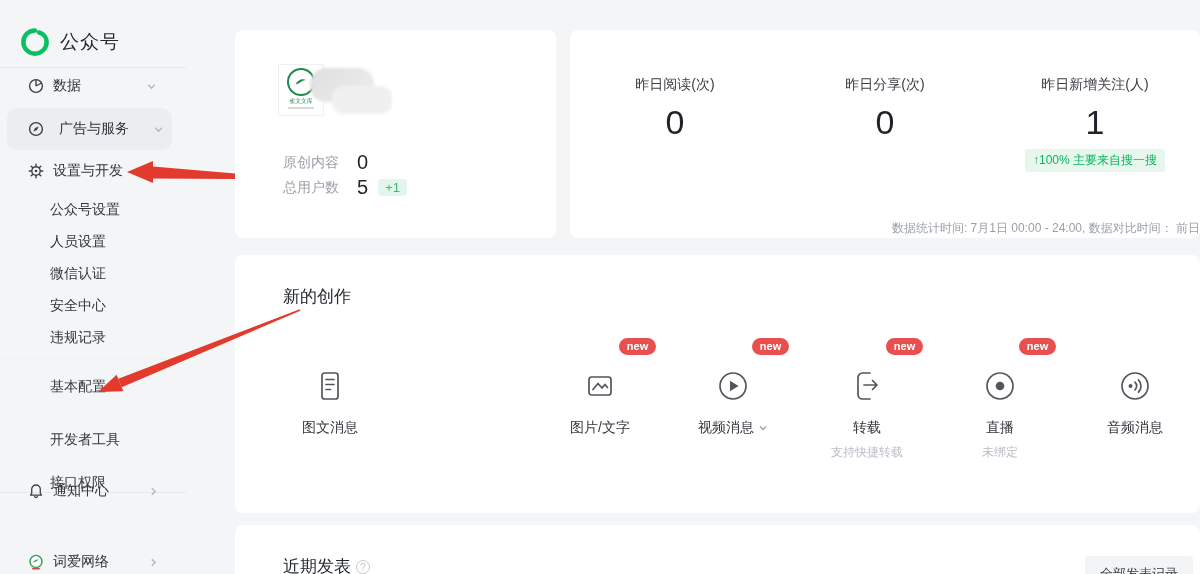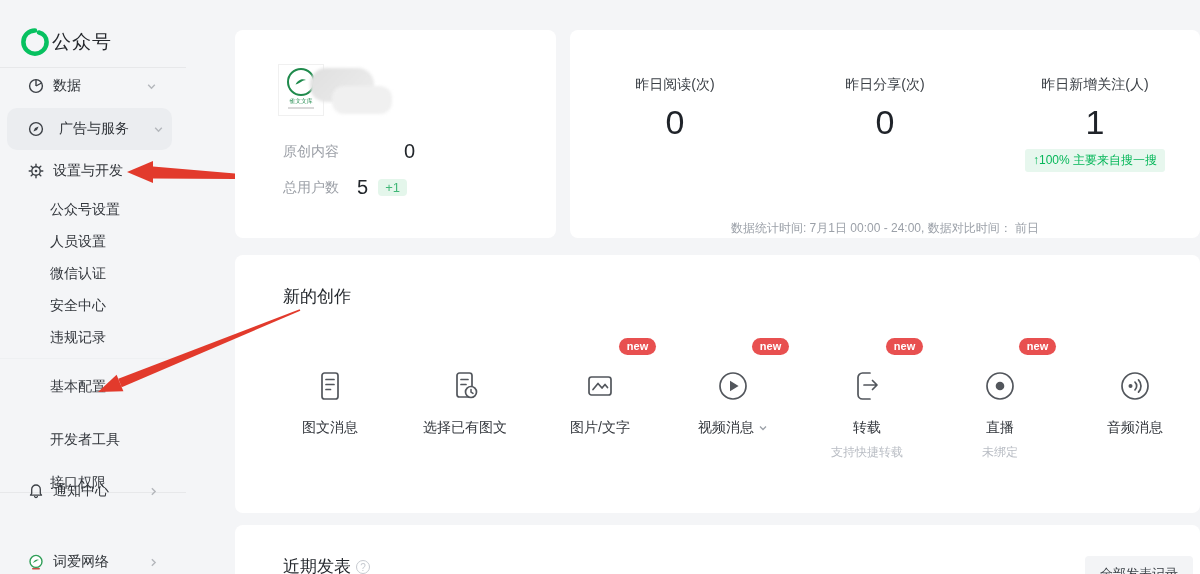--- a/index.html
+++ b/index.html
@@ -6,21 +6,21 @@
   html,body { background:#f4f5f7; }
   .page {
     position:relative; width:1200px; height:574px; overflow:hidden;
     background:#f4f5f7;
     font-family:"Liberation Sans","DejaVu Sans",sans-serif;
     color:#2f3338;
   }
   
   .sidebar { position:absolute; left:0; top:0; width:235px; height:574px; }
   .logo-row { position:absolute; left:20px; top:27px; display:flex; align-items:center; cursor:pointer; }
-  .logo-row .brand { font-size:19px; font-weight:500; color:#24272c; margin-left:2px; letter-spacing:1px; }
+  .logo-row .brand { font-size:19px; font-weight:500; color:#24272c; margin-left:10px; letter-spacing:1px; }
   .side-divider { position:absolute; left:0; width:186px; height:1px; background:#e7e8ea; }
   .nav-row { position:absolute; left:0; width:186px; height:28px; display:flex; align-items:center; cursor:pointer; }
   .nav-row .nicon { width:16px; height:16px; margin-left:28px; flex:none; display:flex; }
   .nav-row .nlabel { font-size:14px; color:#2f3338; margin-left:9px; }
   .nav-pill { position:absolute; left:7px; top:108px; width:165px; height:42px; background:#ebedf0; border-radius:10px; display:flex; align-items:center; cursor:pointer; }
   .nav-pill .nicon { width:16px; height:16px; margin-left:21px; flex:none; display:flex; }
   .nav-pill .nlabel { font-size:14px; color:#2f3338; margin-left:15px; }
   .chev { position:absolute; left:146px; display:flex; }
   .sub-item { position:absolute; left:50px; width:120px; height:28px; display:flex; align-items:center; font-size:14px; color:#33373d; cursor:pointer; }
   
@@ -39,21 +39,21 @@
   .stat-row { position:absolute; left:48px; display:flex; align-items:center; }
   .stat-row .slabel { font-size:14px; color:#9b9fa6; }
   .stat-row .svalue { font-size:20px; color:#22262b; font-weight:500; margin-left:18px; }
   .badge-plus { margin-left:10px; background:#e4f6eb; color:#41b878; font-size:13px; padding:1px 7px; border-radius:4px; }
   
   .metrics { display:flex; padding-top:46px; }
   .metric { flex:1; text-align:center; }
   .metric .mlabel { font-size:14px; color:#3a3f45; }
   .metric .mvalue { font-size:34px; color:#1f2329; margin-top:9px; font-weight:400; }
   .trend-badge { display:inline-block; margin-top:7px; background:#e7f7ee; color:#07b75a; font-size:12px; padding:3px 8px; border-radius:3px; white-space:nowrap; }
-  .metrics-foot { position:absolute; left:0; right:0; top:190px; text-align:center; font-size:12px; color:#9ba0a8; }
+  .metrics-foot { position:absolute; left:0; right:0; top:190px; text-align:right; font-size:12px; color:#9ba0a8; }
   
   .creation-title { position:absolute; left:48px; top:30px; font-size:17px; color:#25292e; font-weight:500; }
   .ci { position:absolute; top:95px; width:130px; height:130px; text-align:center; cursor:pointer; }
   .ci .ci-icon { width:36px; height:36px; margin:18px auto 0; display:flex; }
   .ci .ci-label { margin-top:15px; font-size:14px; color:#33373d; display:flex; align-items:center; justify-content:center; gap:4px; }
   .ci .ci-sub { margin-top:7px; font-size:12px; color:#b9bdc4; }
   .badge-new { position:absolute; top:-12px; left:84px; width:37px; height:17px; background:#e85050; color:#fff; font-size:11px; font-weight:bold; border-radius:9px; line-height:17px; text-align:center; }
   
   .recent-title-row { position:absolute; left:48px; top:30px; display:flex; align-items:center; }
   .recent-title { font-size:17px; color:#25292e; font-weight:500; }
@@ -189,21 +189,21 @@
         <svg width="20" height="20" viewBox="0 0 20 20">
             <path d="M4.5 12.5c3-6 8-6 10.5-4.5-3.5 0-5.5 3-10.5 4.5Z" fill="#1f8a4c"></path>
           </svg>
       </div>
       <div class="avatar-caption">雀文文库</div>
       <div class="avatar-sub"></div>
     </div>
     <div class="name-blob"></div>
     <div class="name-blob2"></div>
 
-    <div class="stat-row" style="top:110px;gap:47px;">
+    <div class="stat-row" style="top:121px;">
       <span class="slabel">原创内容</span>
       <span class="svalue">0</span>
     </div>
     <div class="stat-row" style="top:146px;">
       <span class="slabel">总用户数</span>
       <span class="svalue">5</span>
       <span class="badge-plus">+1</span>
     </div>
   </div>
 
@@ -234,33 +234,20 @@
         <svg width="36" height="36" viewBox="0 0 36 36">
             <rect x="10" y="5" width="16" height="26" rx="2.5" fill="none" stroke="#52565c" stroke-width="1.7"></rect>
             <path d="M14 11.5h8M14 16.5h8M14 21.5h4.5" stroke="#52565c" stroke-width="1.7" stroke-linecap="round"></path>
           </svg>
       </div>
       <div class="ci-label">
           <span>图文消息</span>
         </div>
     </div>
 
-    <div class="ci" style="left:165px;">
-      <div class="ci-icon">
-        <svg width="36" height="36" viewBox="0 0 36 36">
-            <rect x="10" y="5" width="15" height="24" rx="2.5" fill="none" stroke="#52565c" stroke-width="1.7"></rect>
-            <path d="M14 11.5h7M14 16.5h5" stroke="#52565c" stroke-width="1.7" stroke-linecap="round"></path>
-            <circle cx="24" cy="24" r="5.5" fill="#fff" stroke="#52565c" stroke-width="1.7"></circle>
-            <path d="M24 21.5V24l2 1.4" fill="none" stroke="#52565c" stroke-width="1.5" stroke-linecap="round"></path>
-          </svg>
-      </div>
-      <div class="ci-label">
-          <span>选择已有图文</span>
-        </div>
-    </div>
 
     <div class="ci" style="left:300px;">
       <div class="badge-new">new</div>
       <div class="ci-icon">
         <svg width="36" height="36" viewBox="0 0 36 36">
             <rect x="7" y="9" width="22" height="18" rx="2.5" fill="none" stroke="#52565c" stroke-width="1.7"></rect>
             <path d="M11 21.5l5-6 4 4.5 3-3.5 2.5 3" fill="none" stroke="#52565c" stroke-width="1.7" stroke-linecap="round" stroke-linejoin="round"></path>
           </svg>
       </div>
       <div class="ci-label">

